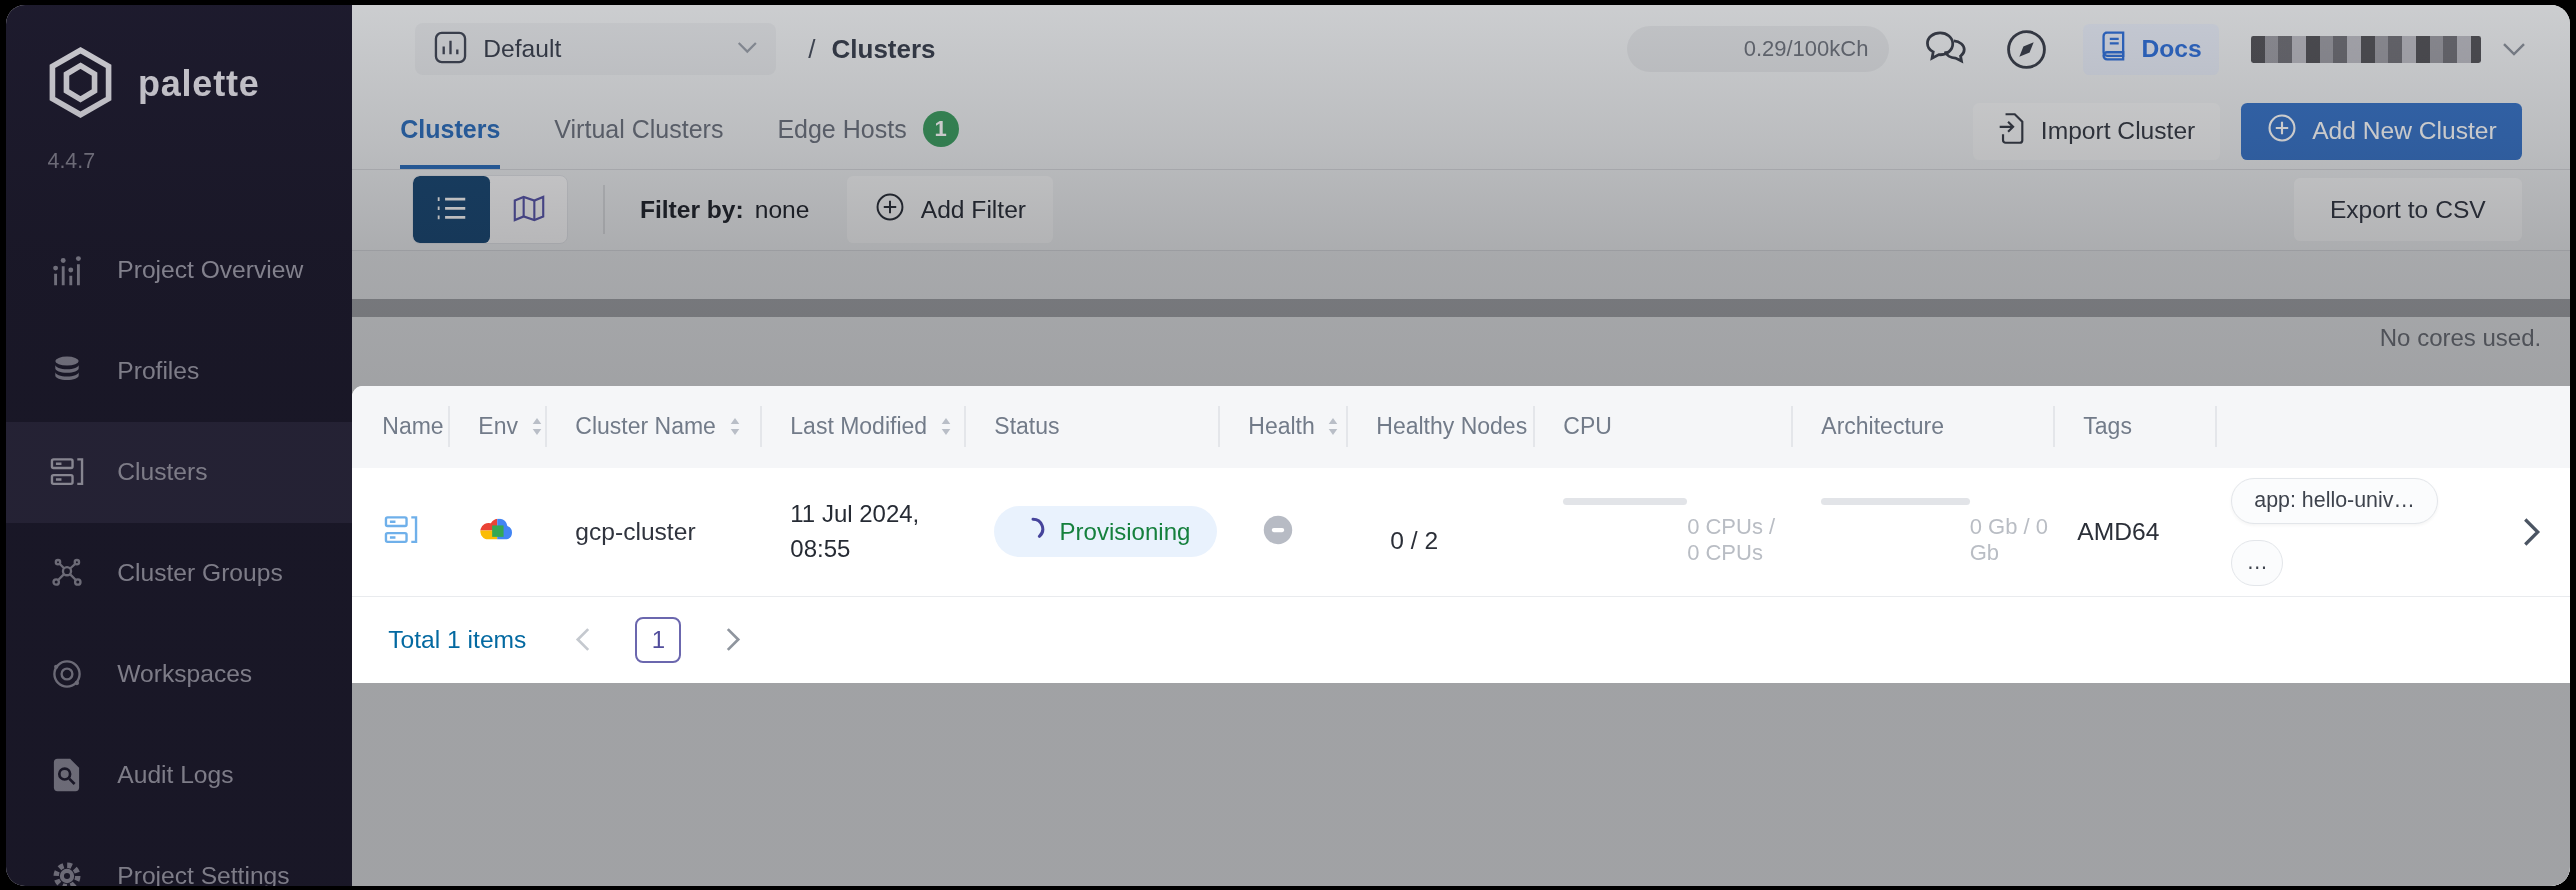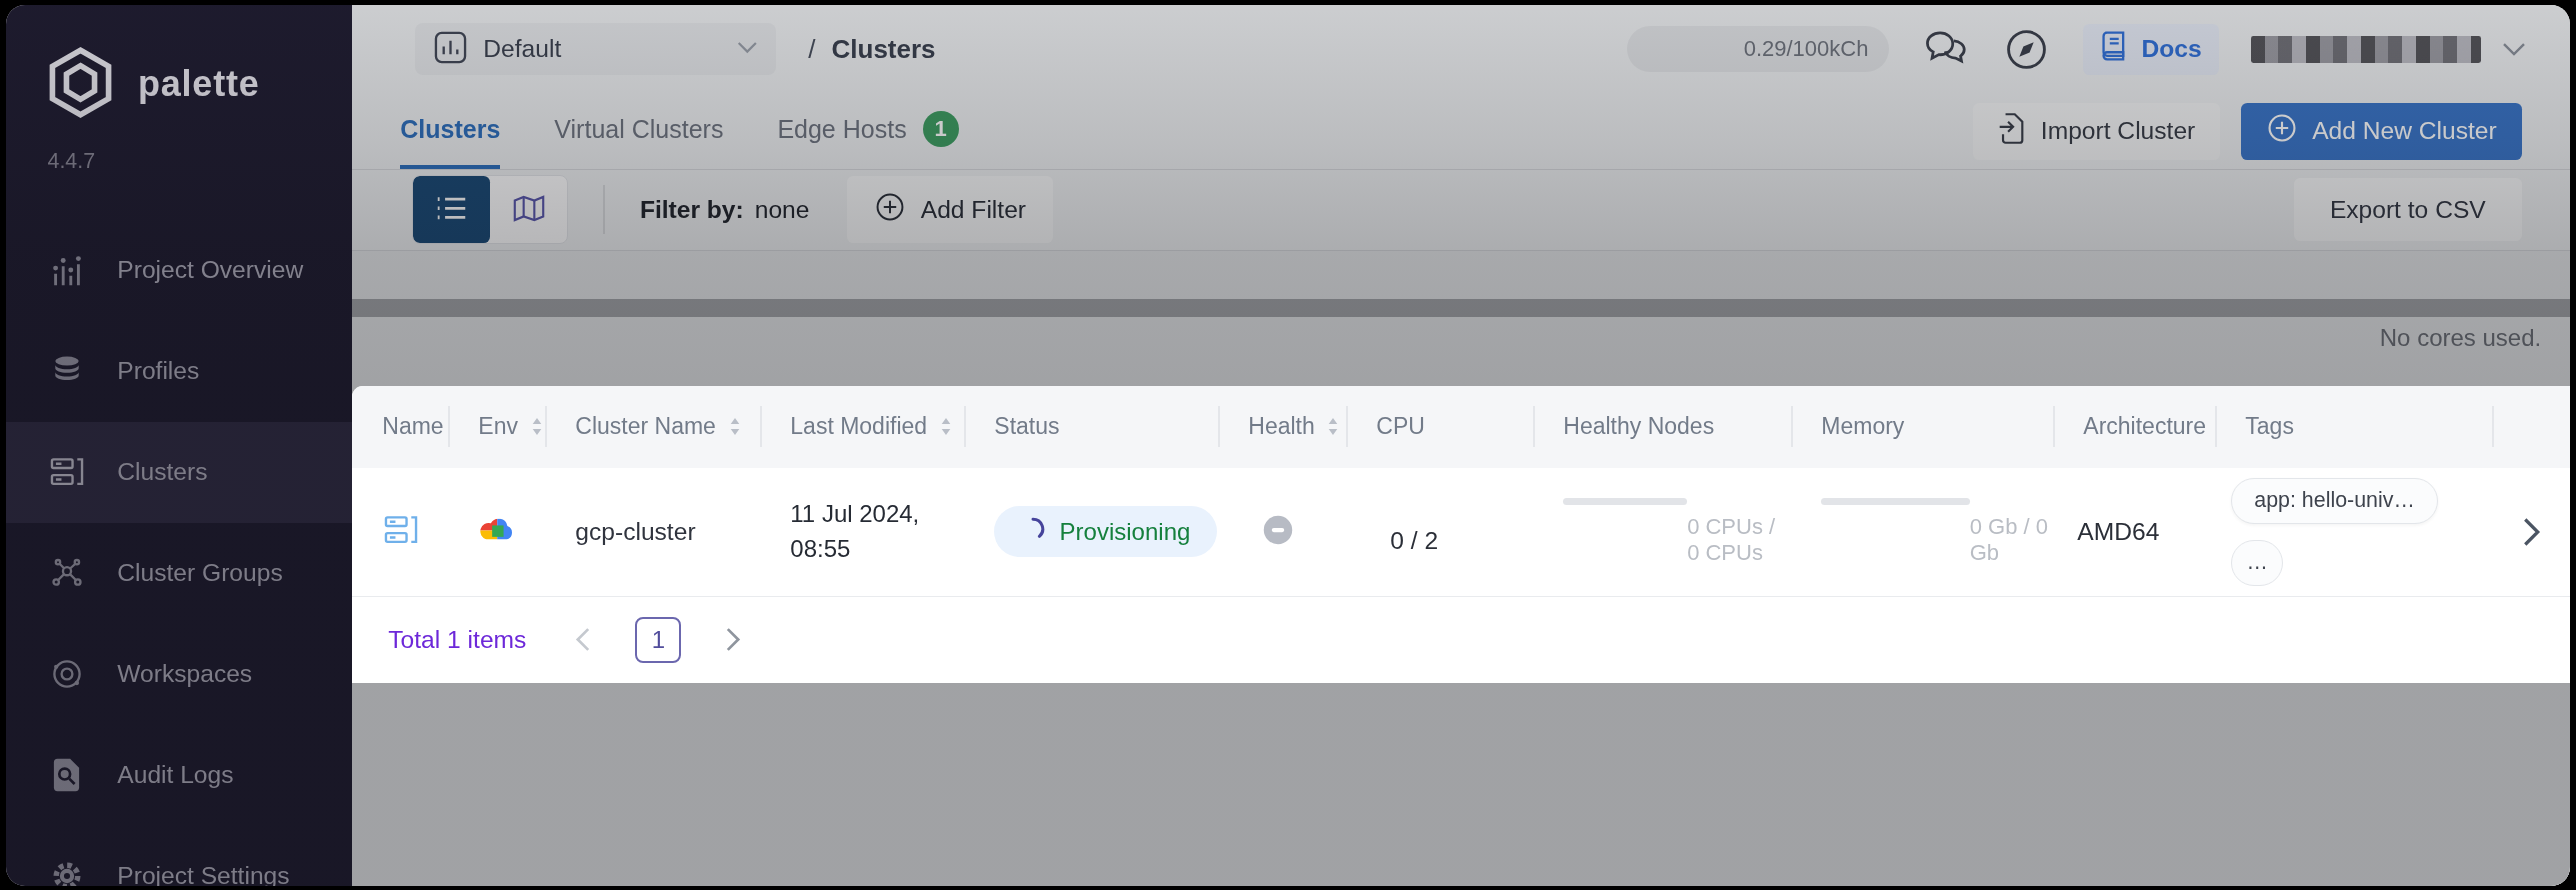--- a/index.html
+++ b/index.html
@@ -87,21 +87,21 @@
   .meter { display:flex; flex-direction:row; align-items:flex-start; padding-left:30px; }
   .meter-bar { width:202px; height:7.1px; border-radius:4px; background:#e2e4e8; }
   .meter-label { margin-top:16px; font-size:22px; color:#b9bdc4; }
   .arch { font-size:24.6px; color:#2b2f38; }
   .tags-cell { display:flex; flex-direction:column; align-items:flex-start; gap:16px; padding-left:16px; }
   .tag-pill { border:1.6px solid #e3e6ea; background:#fbfcfd; border-radius:792px; padding:9.5px 22px; font-size:21.4px; color:#3e434d; box-shadow:0 1.6px 3.2px rgba(30,35,44,0.05); cursor:pointer; }
   .tag-more { border:1.6px solid #e3e6ea; background:#fbfcfd; border-radius:792px; width:52px; height:46px; display:flex; align-items:center; justify-content:center; font-size:21.4px; color:#3e434d; cursor:pointer; }
   .row-caret { display:flex; align-items:center; justify-content:center; cursor:pointer; }
 
   .tfoot { height:87px; border-top:1.6px solid #e9ebee; display:flex; align-items:center; padding-left:36px; }
-  .total { font-size:24.6px; color:#6d28d9; }
+  .total { font-size:24.6px; color:#0369a1; }
   .pg-prev { margin-left:49px; color:#c5c9cf; display:flex; cursor:pointer; }
   .pg-page { margin-left:44px; width:46px; height:46px; border:2.4px solid #6b67ae; border-radius:8px; color:#514d9c; font-size:24px; display:flex; align-items:center; justify-content:center; cursor:pointer; }
   .pg-next { margin-left:44px; color:#8f959e; display:flex; cursor:pointer; }
 </style>
 </head>
 <body>
 
 <div class="frame">
   <div class="app">
 
@@ -369,27 +369,24 @@
               <span>Status</span>
             </div>
             <div class="hcell">
               <span>Health</span>
               <svg width="12" height="19" viewBox="0 0 14 22">
                   <path d="M7 1l5 7H2z" fill="#b9bec7"></path>
                   <path d="M7 21l5-7H2z" fill="#b9bec7"></path>
                 </svg>
             </div>
             <div class="hcell">
+              <span>Healthy Nodes</span>
+            </div>
+            <div class="hcell">
               <span>CPU</span>
-            </div>
-            <div class="hcell">
-              <span>Healthy Nodes</span>
-            </div>
-            <div class="hcell">
-              <span>Memory</span>
             </div>
             <div class="hcell">
               <span>Architecture</span>
             </div>
             <div class="hcell">
               <span>Tags</span>
             </div>
             <div class="hcell"></div>
           </div>
 

